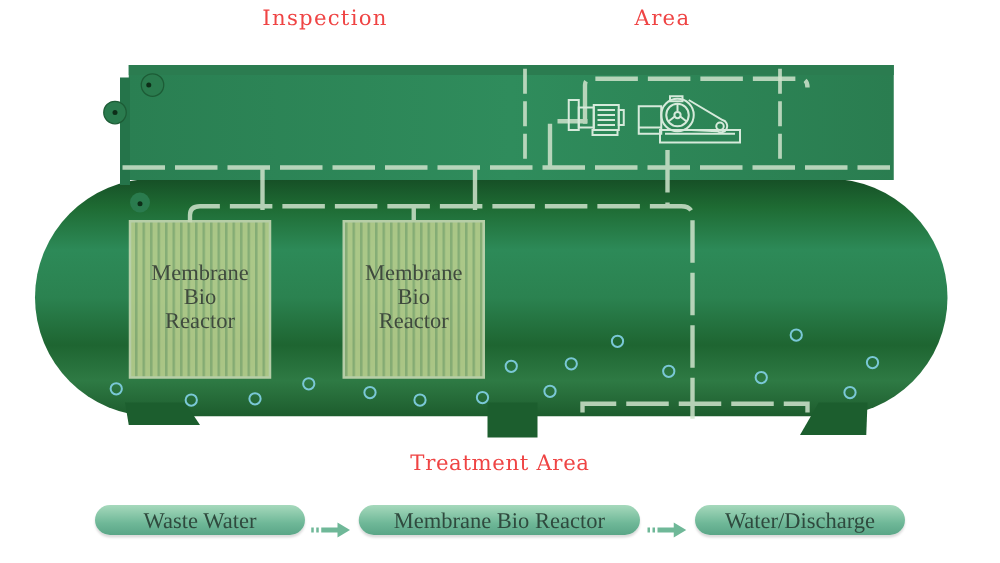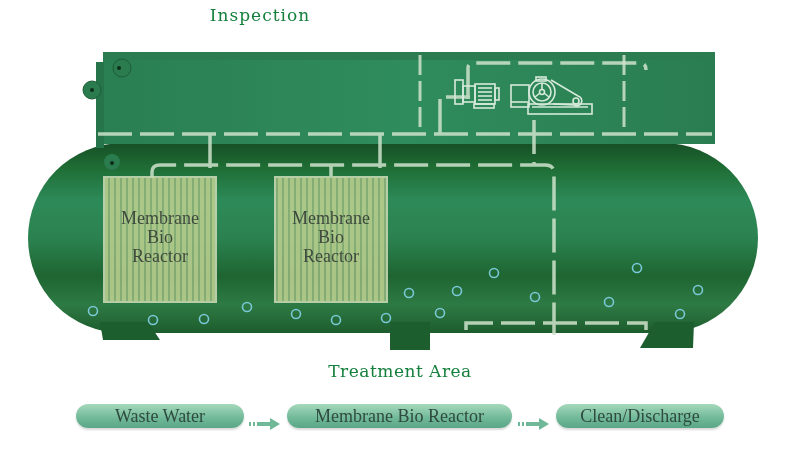--- a/index.html
+++ b/index.html
@@ -1,18 +1,18 @@
 <!DOCTYPE html>
 <html><head>
 <meta charset="utf-8">
 <style>
   html,body{margin:0;padding:0;background:#ffffff;}
   body{width:800px;height:450px;position:relative;overflow:hidden;font-family:"DejaVu Serif",serif;}
   #scene{position:absolute;left:0;top:0;width:800px;height:450px;}
-  .lbl{position:absolute;text-align:center;color:#15803d;font-family:"DejaVu Serif",serif;font-size:17px;line-height:22px;letter-spacing:1px;}
+  .lbl{position:absolute;text-align:center;color:#ef4444;font-family:"DejaVu Serif",serif;font-size:17px;line-height:22px;letter-spacing:1px;}
   .mbr-text{font-family:"Liberation Serif",serif;font-size:18px;fill:#3f4a3e;}
   .pill{position:absolute;height:24px;border-radius:20px;background:linear-gradient(#a6d9bc,#6fb898 60%,#5aa687);box-shadow:0 2px 2px rgba(0,0,0,0.15);display:flex;align-items:center;justify-content:center;color:#2f4a3e;font-family:"Liberation Serif",serif;font-size:18px;}
   .arrow{position:absolute;top:417px;width:36px;height:14px;}
 </style>
 </head>
 <body>
 
 <svg id="scene" viewBox="0 0 800 450">
   <defs>
     <linearGradient id="tankGrad" x1="0" y1="0" x2="0" y2="1">
@@ -127,32 +127,33 @@
     <circle cx="637" cy="268" r="4.5"></circle>
     <circle cx="680" cy="314" r="4.5"></circle>
     <circle cx="698" cy="290" r="4.5"></circle>
   </g>
 </svg>
 
 <div class="lbl" style="left:190px;top:4px;width:140px;">
   <div>Inspection</div>
 </div>
 <div class="lbl" style="left:460px;top:4px;width:140px;">
+  <div>Area</div>
 </div>
 <div class="lbl" style="left:620px;top:6px;width:100px;">
 </div>
 <div class="lbl" style="left:300px;top:360px;width:200px;letter-spacing:0.5px;">Treatment Area</div>
 
 <div class="pill" style="left:76px;top:404px;width:168px;">Waste Water</div>
 <svg class="arrow" style="left:248px;" viewBox="0 0 36 14">
   <rect x="1" y="5" width="2" height="4" fill="#6fb898"></rect>
     <rect x="5" y="5" width="2" height="4" fill="#6fb898"></rect>
   <rect x="9" y="5" width="14" height="4" fill="#6fb898"></rect>
     <path d="M22 1 L32 7 L22 13 Z" fill="#6fb898"></path>
 </svg>
 <div class="pill" style="left:287px;top:404px;width:225px;">Membrane Bio Reactor</div>
 <svg class="arrow" style="left:517px;" viewBox="0 0 36 14">
   <rect x="1" y="5" width="2" height="4" fill="#6fb898"></rect>
     <rect x="5" y="5" width="2" height="4" fill="#6fb898"></rect>
   <rect x="9" y="5" width="14" height="4" fill="#6fb898"></rect>
     <path d="M22 1 L32 7 L22 13 Z" fill="#6fb898"></path>
 </svg>
-<div class="pill" style="left:556px;top:404px;width:168px;">Clean/Discharge</div>
+<div class="pill" style="left:556px;top:404px;width:168px;">Water/Discharge</div>
 
 </body></html>

